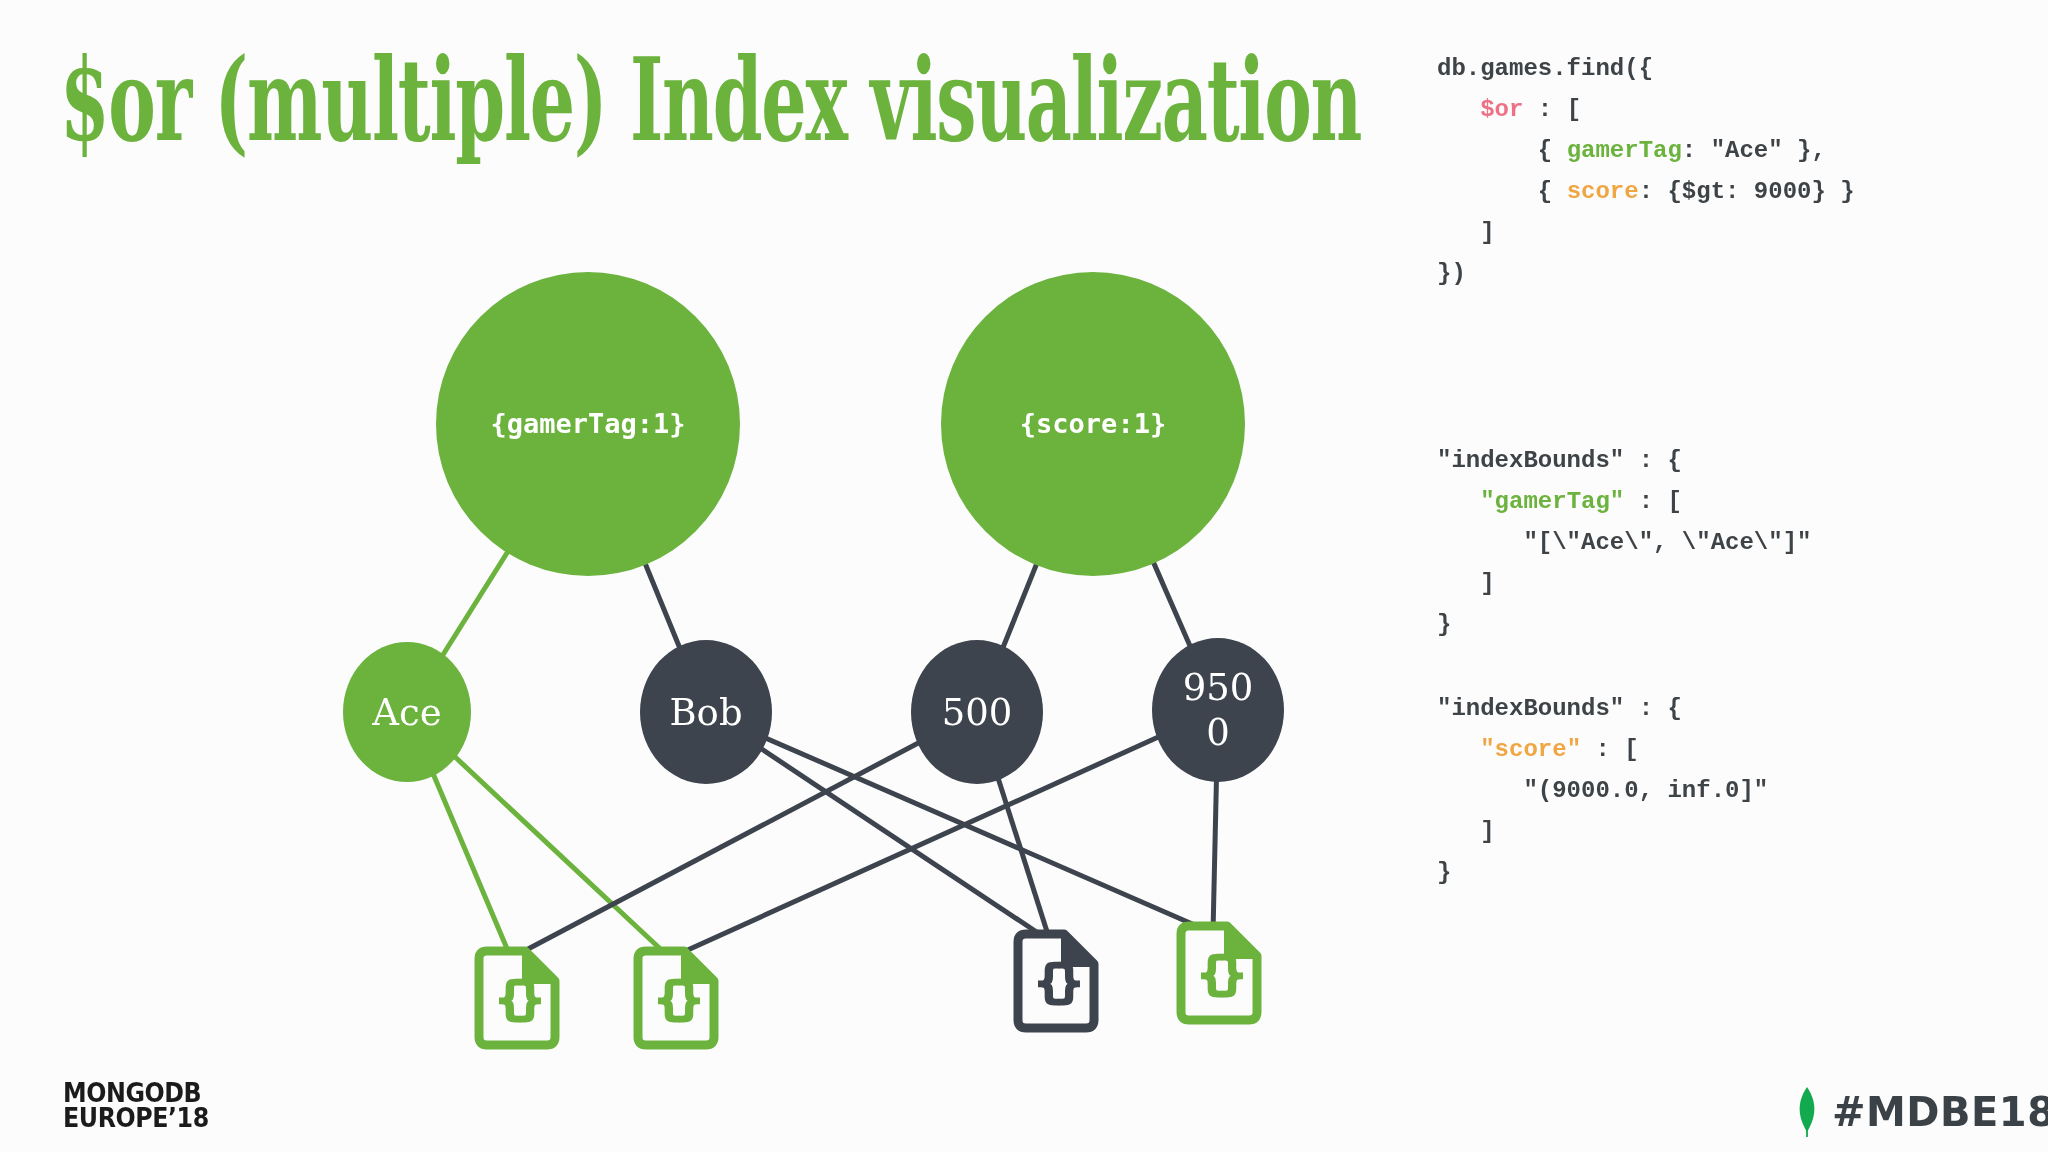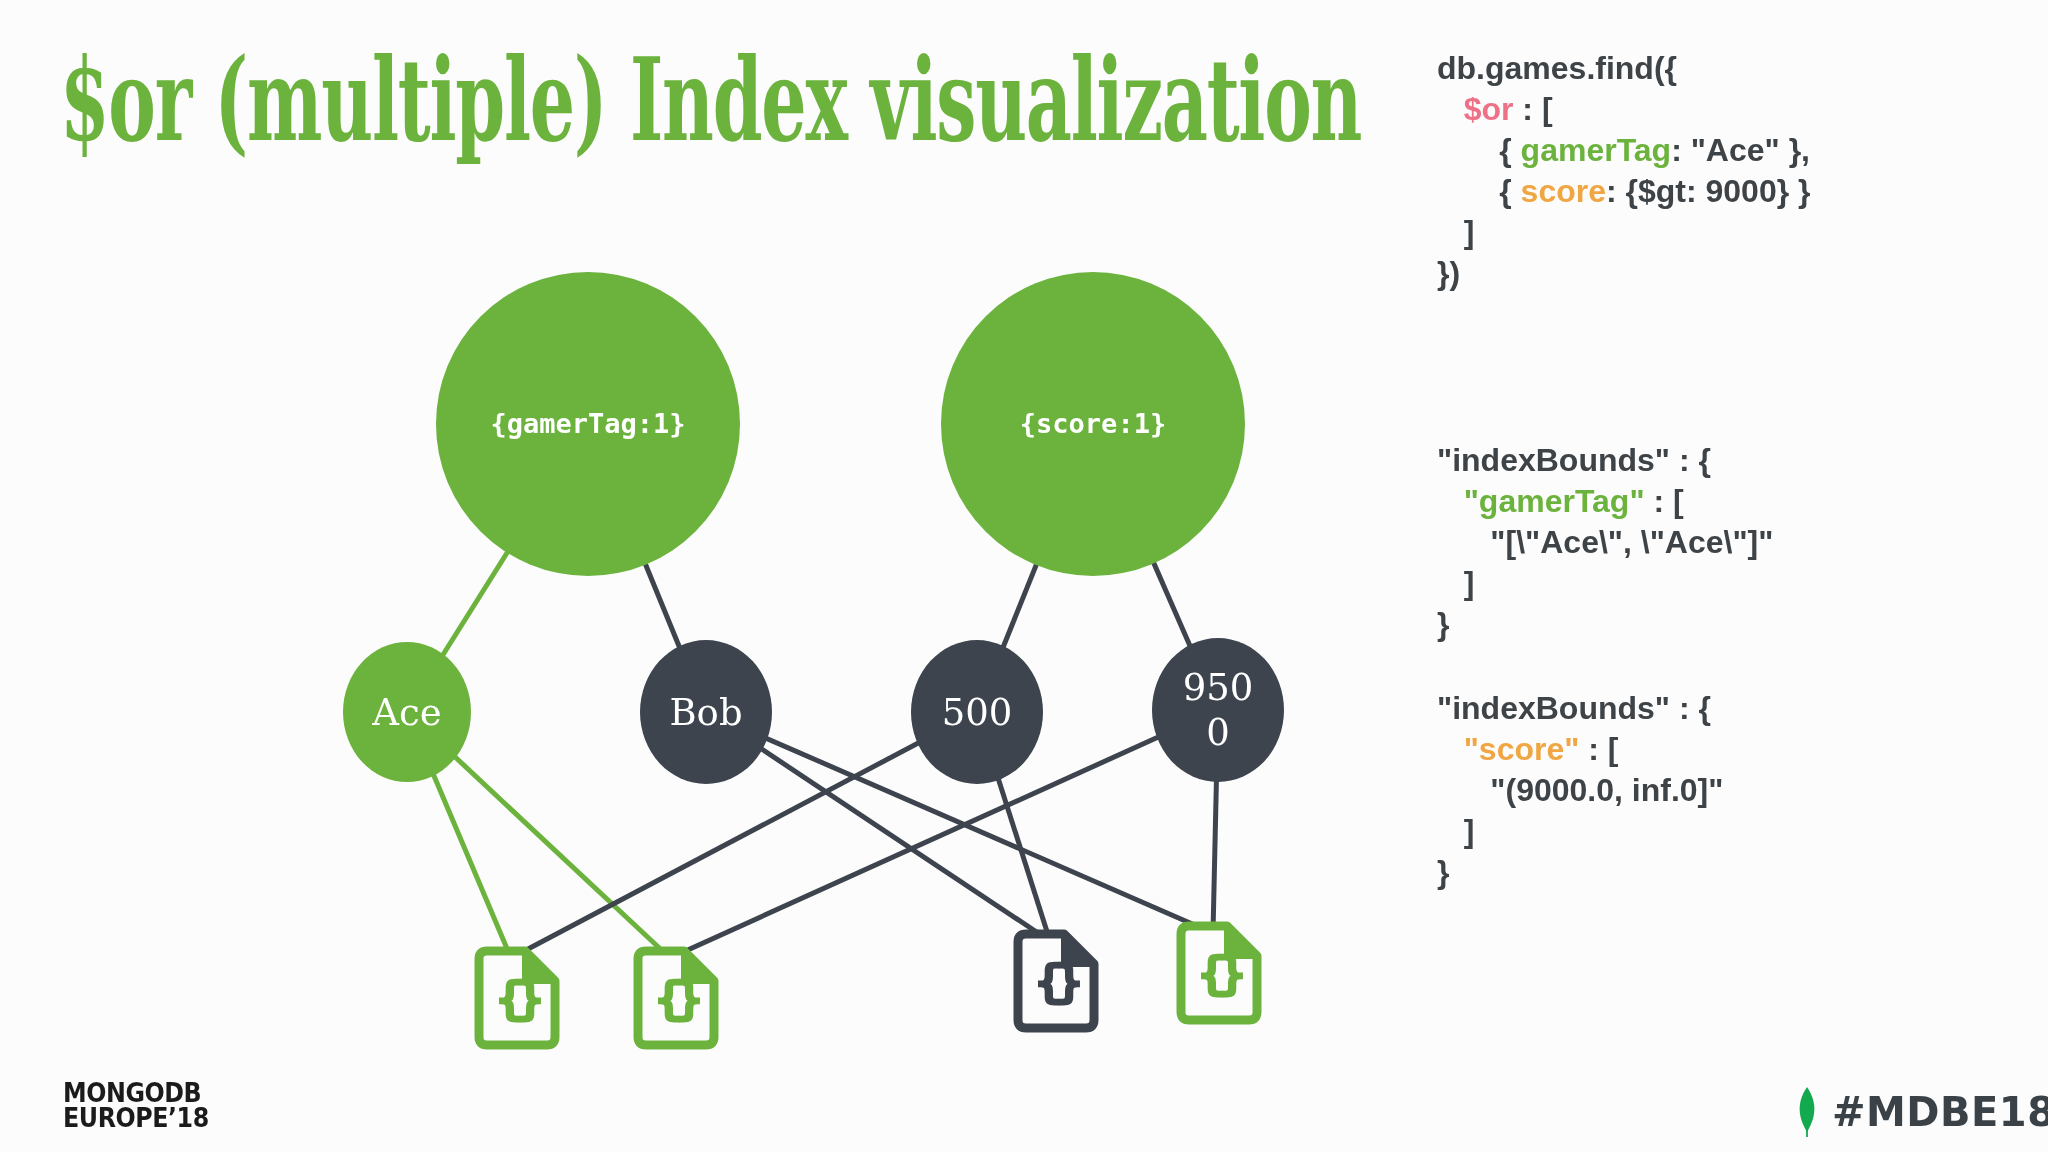--- a/index.html
+++ b/index.html
@@ -21,23 +21,23 @@
     letter-spacing:-2px;
     color:#6cb33e;
     white-space:nowrap;
     transform:scaleX(0.62);
     transform-origin:left top;
     z-index:1;
   }
 
   .code{
     position:absolute;
-    font-family:Liberation Sans, sans-serif;
+    font-family:Liberation Mono, monospace;
     font-weight:bold;
-    font-size:32px;
+    font-size:24px;
     line-height:41px;
     color:#3e4347;
     white-space:pre;
     z-index:2;
   }
   .code-query{left:1437px;top:48px;}
   .code-bounds1{left:1437px;top:440px;}
   .code-bounds2{left:1437px;top:688px;}
 
   svg.graph{position:absolute;left:0;top:0;z-index:1;}

